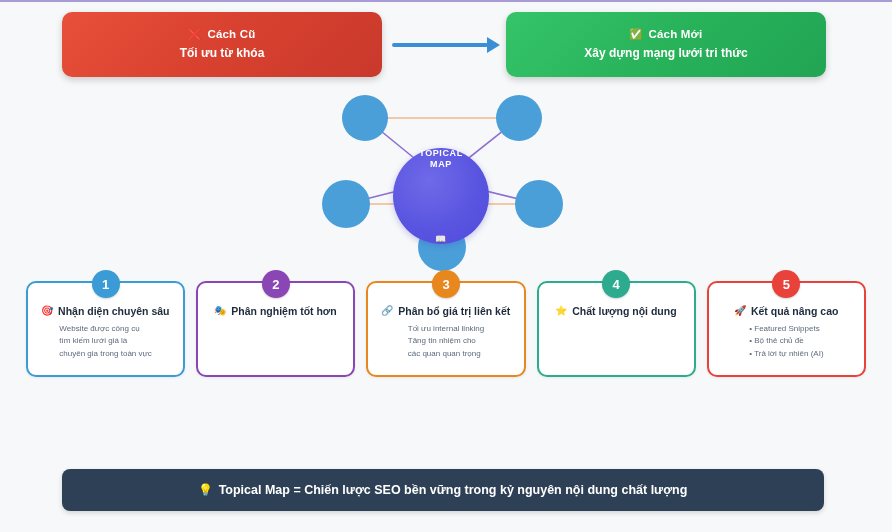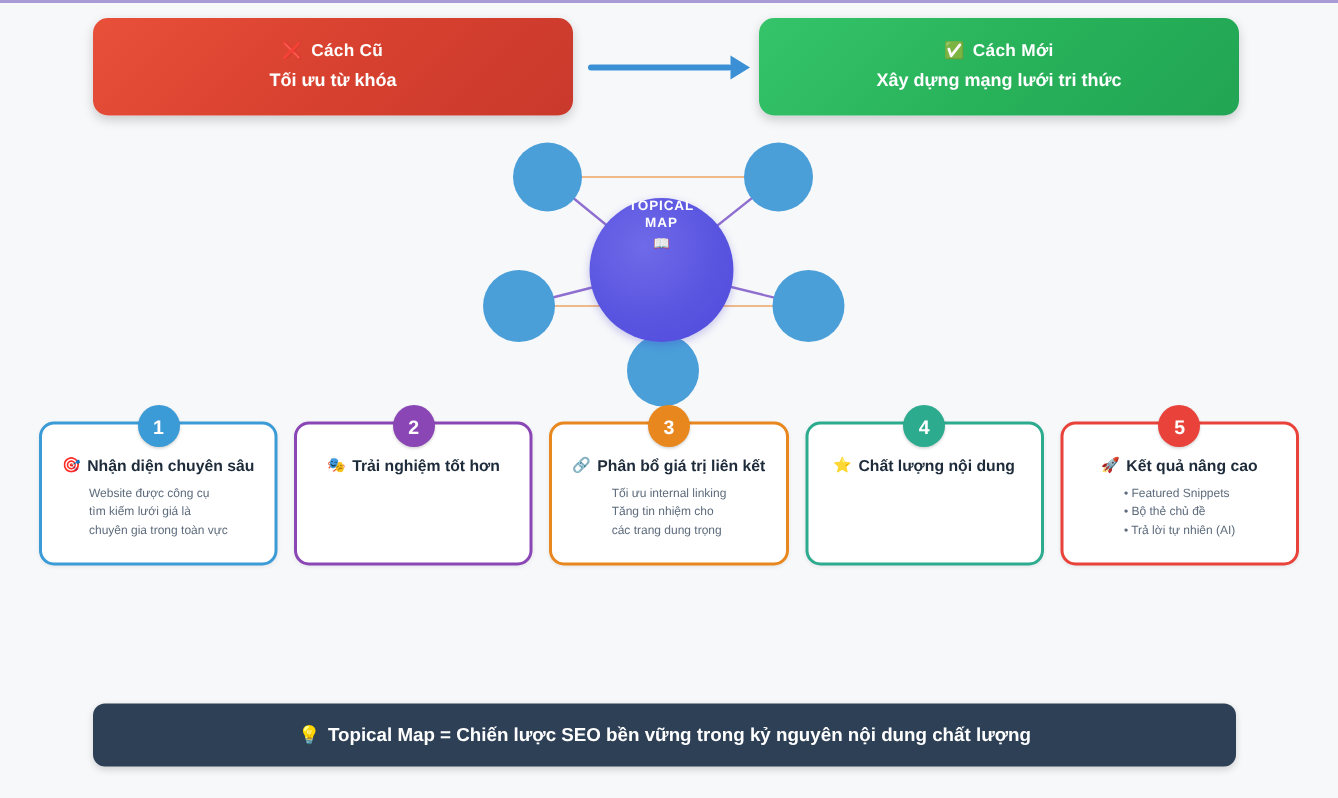--- a/index.html
+++ b/index.html
@@ -63,25 +63,25 @@
   .node {
     position: absolute; border-radius: 50%;
     background: #4a9fd9;
   }
   .node.n1 { left: 42px;  top: 5px;   width: 46px; height: 46px; }
   .node.n2 { left: 196px; top: 5px;   width: 46px; height: 46px; }
   .node.n3 { left: 22px;  top: 90px;  width: 48px; height: 48px; }
   .node.n4 { left: 215px; top: 90px;  width: 48px; height: 48px; }
   .node.n5 { left: 118px; top: 133px; width: 48px; height: 48px; }
   .hub {
-    position: absolute; left: 93px; top: 42px;
+    position: absolute; left: 93px; top: 58px;
     width: 96px; height: 96px; border-radius: 50%;
     background: radial-gradient(circle at 38% 34%, #6f6ae8 0%, #5a55e0 55%, #4f49dc 100%);
     display: flex; flex-direction: column;
-    align-items: center; justify-content: flex-start;
+    align-items: center; justify-content: space-between;
     box-shadow: 0 2px 6px rgba(70,60,200,.28);
   }
   .hub-label {
     color: #fff; font-size: 9px; font-weight: bold;
     letter-spacing: .6px; text-align: center; line-height: 1.25;
   }
   .hub-icon { font-size: 9px; margin-top: 3px; line-height: 1; }
 
   
   .cards { position: absolute; left: 26px; top: 281px; width: 840px; height: 96px;
@@ -189,34 +189,34 @@
         <div>Website được công cụ</div>
         <div>tìm kiếm lưới giá là</div>
         <div>chuyên gia trong toàn vực</div>
       </div>
     </div>
 
     <div class="card" style="border-color:#8b46b5">
       <div class="badge" style="background:#8b46b5">2</div>
       <div class="card-title">
         <span class="emo">🎭</span>
-        <span>Trải nghiệm tốt hơn</span>
+        <span>Phân nghiệm tốt hơn</span>
       </div>
     </div>
 
     <div class="card" style="border-color:#e8871e">
       <div class="badge" style="background:#e8871e">3</div>
       <div class="card-title">
         <span class="emo">🔗</span>
         <span>Phân bổ giá trị liên kết</span>
       </div>
       <div class="card-body">
         <div>Tối ưu internal linking</div>
         <div>Tăng tin nhiệm cho</div>
-        <div>các trang dung trọng</div>
+        <div>các quan quan trọng</div>
       </div>
     </div>
 
     <div class="card" style="border-color:#2cab8e">
       <div class="badge" style="background:#2cab8e">4</div>
       <div class="card-title">
         <span class="emo">⭐</span>
         <span>Chất lượng nội dung</span>
       </div>
     </div>

